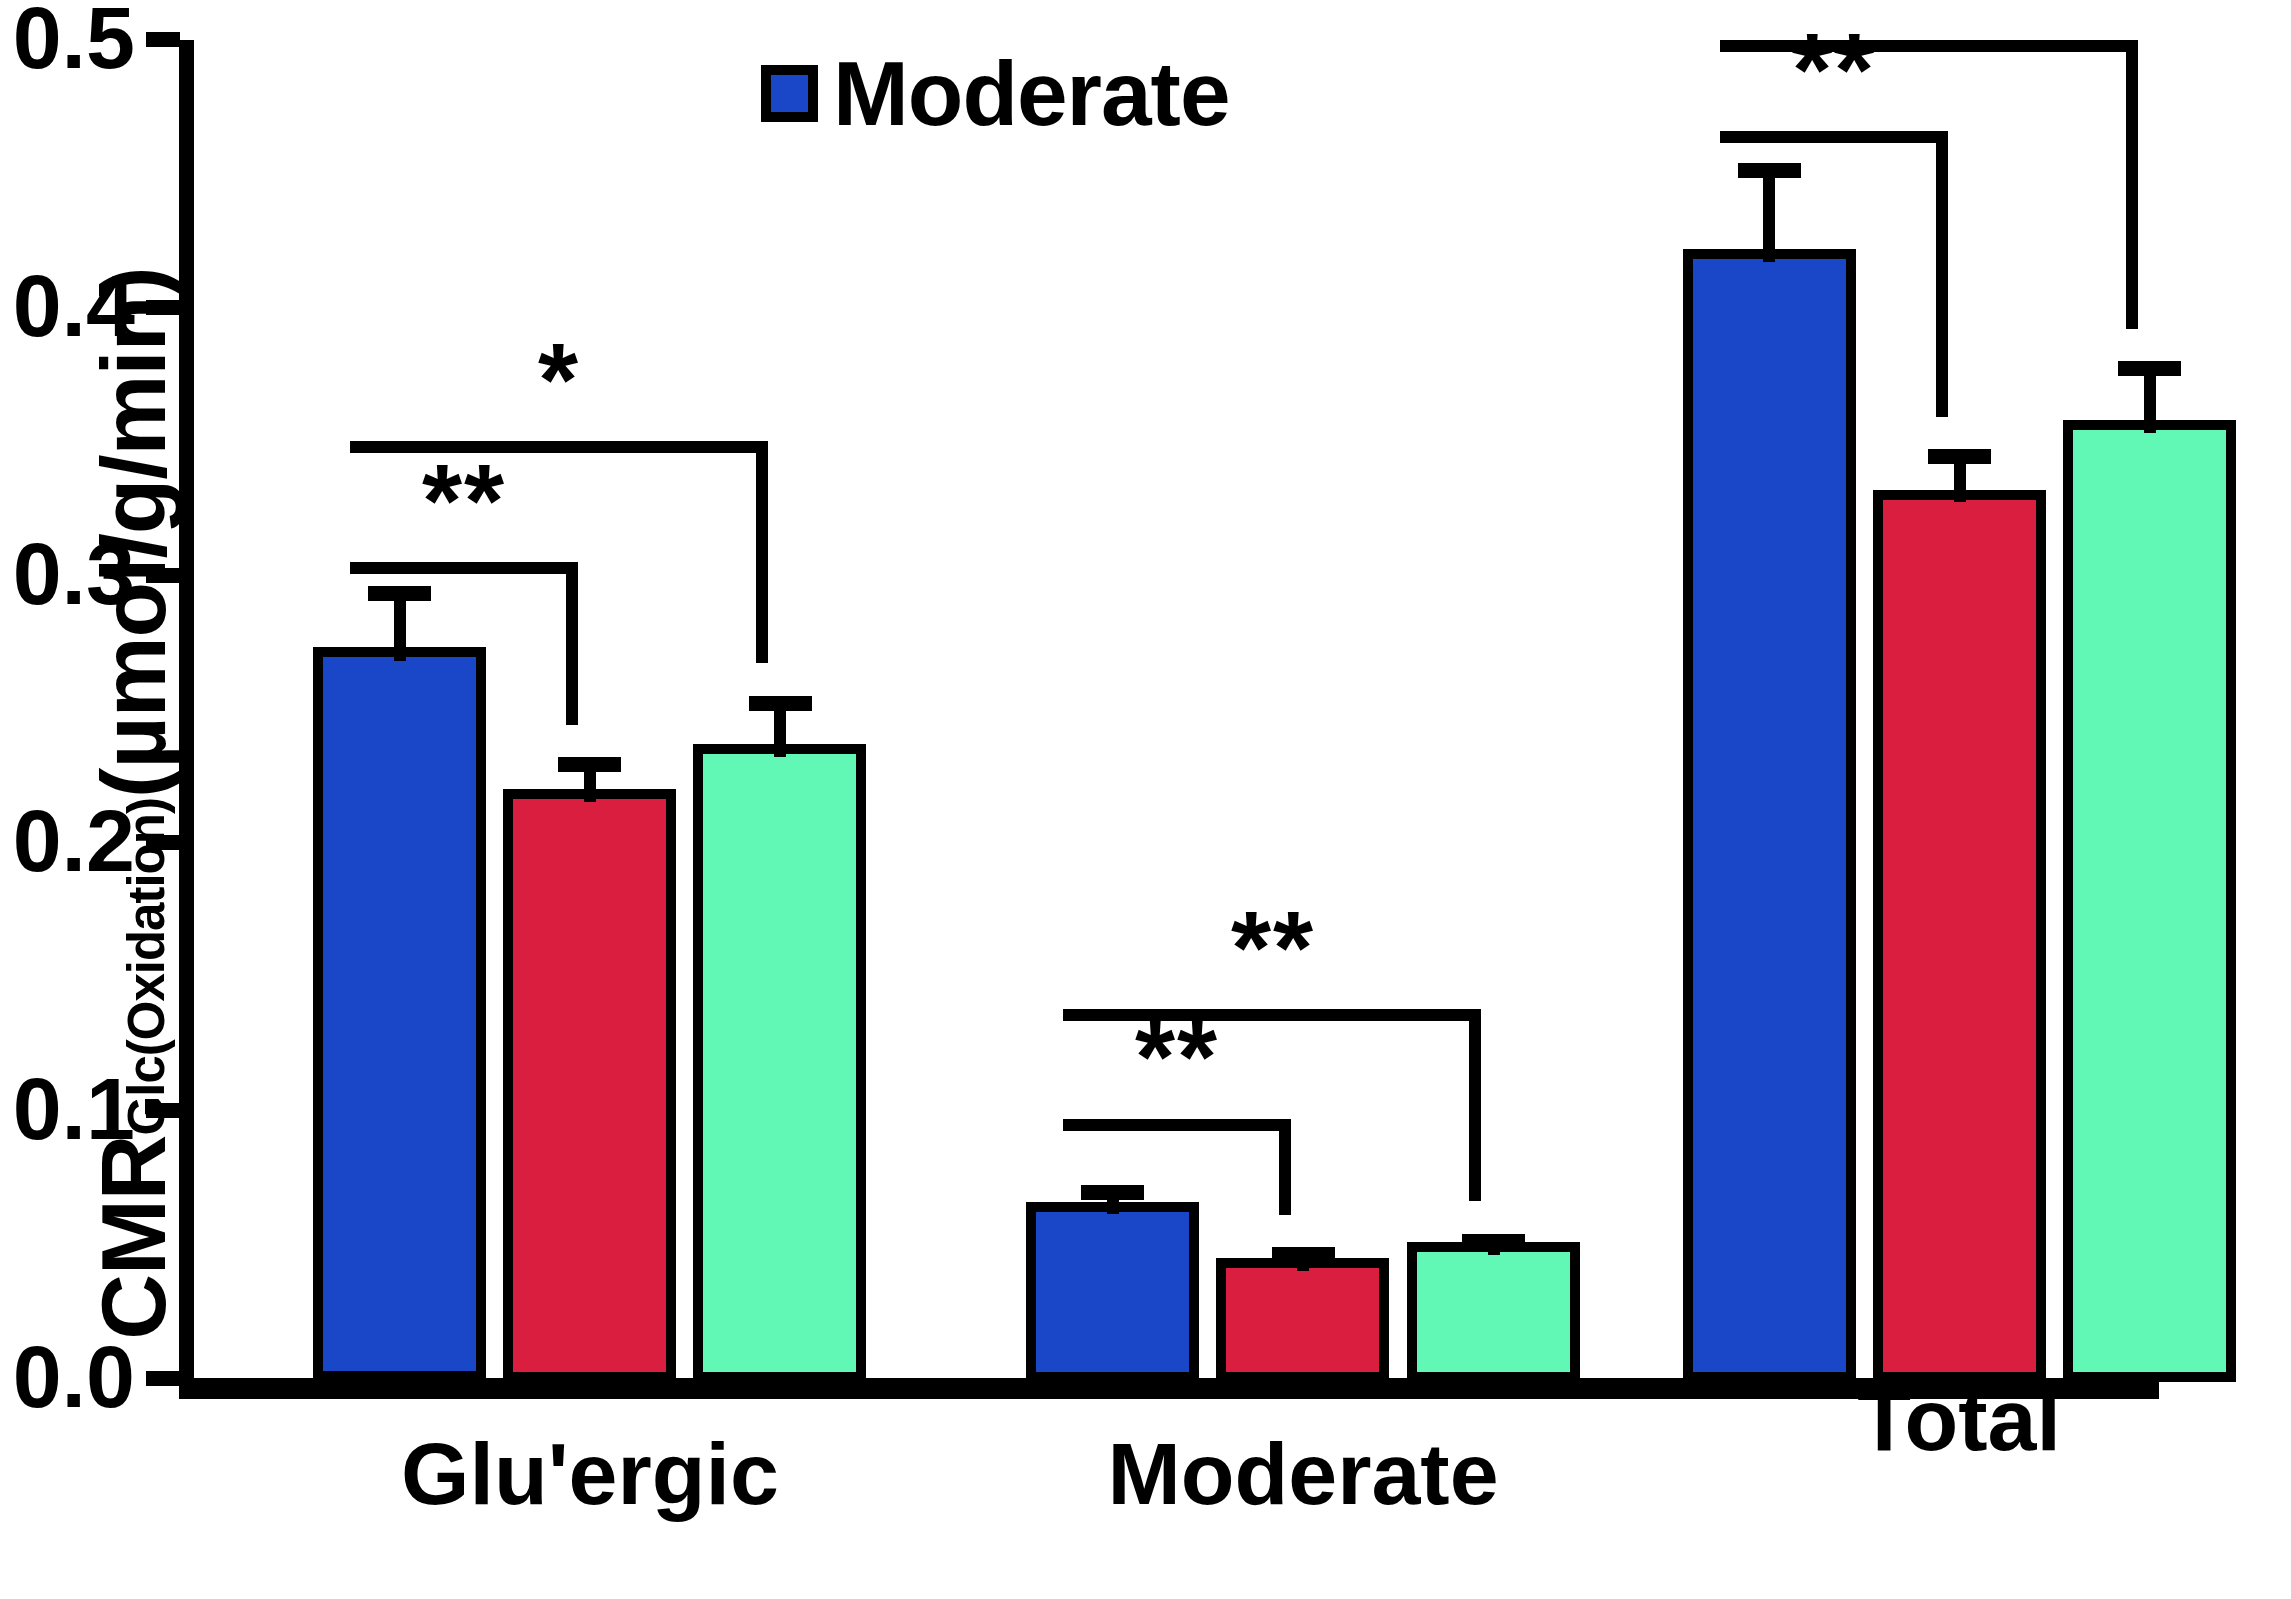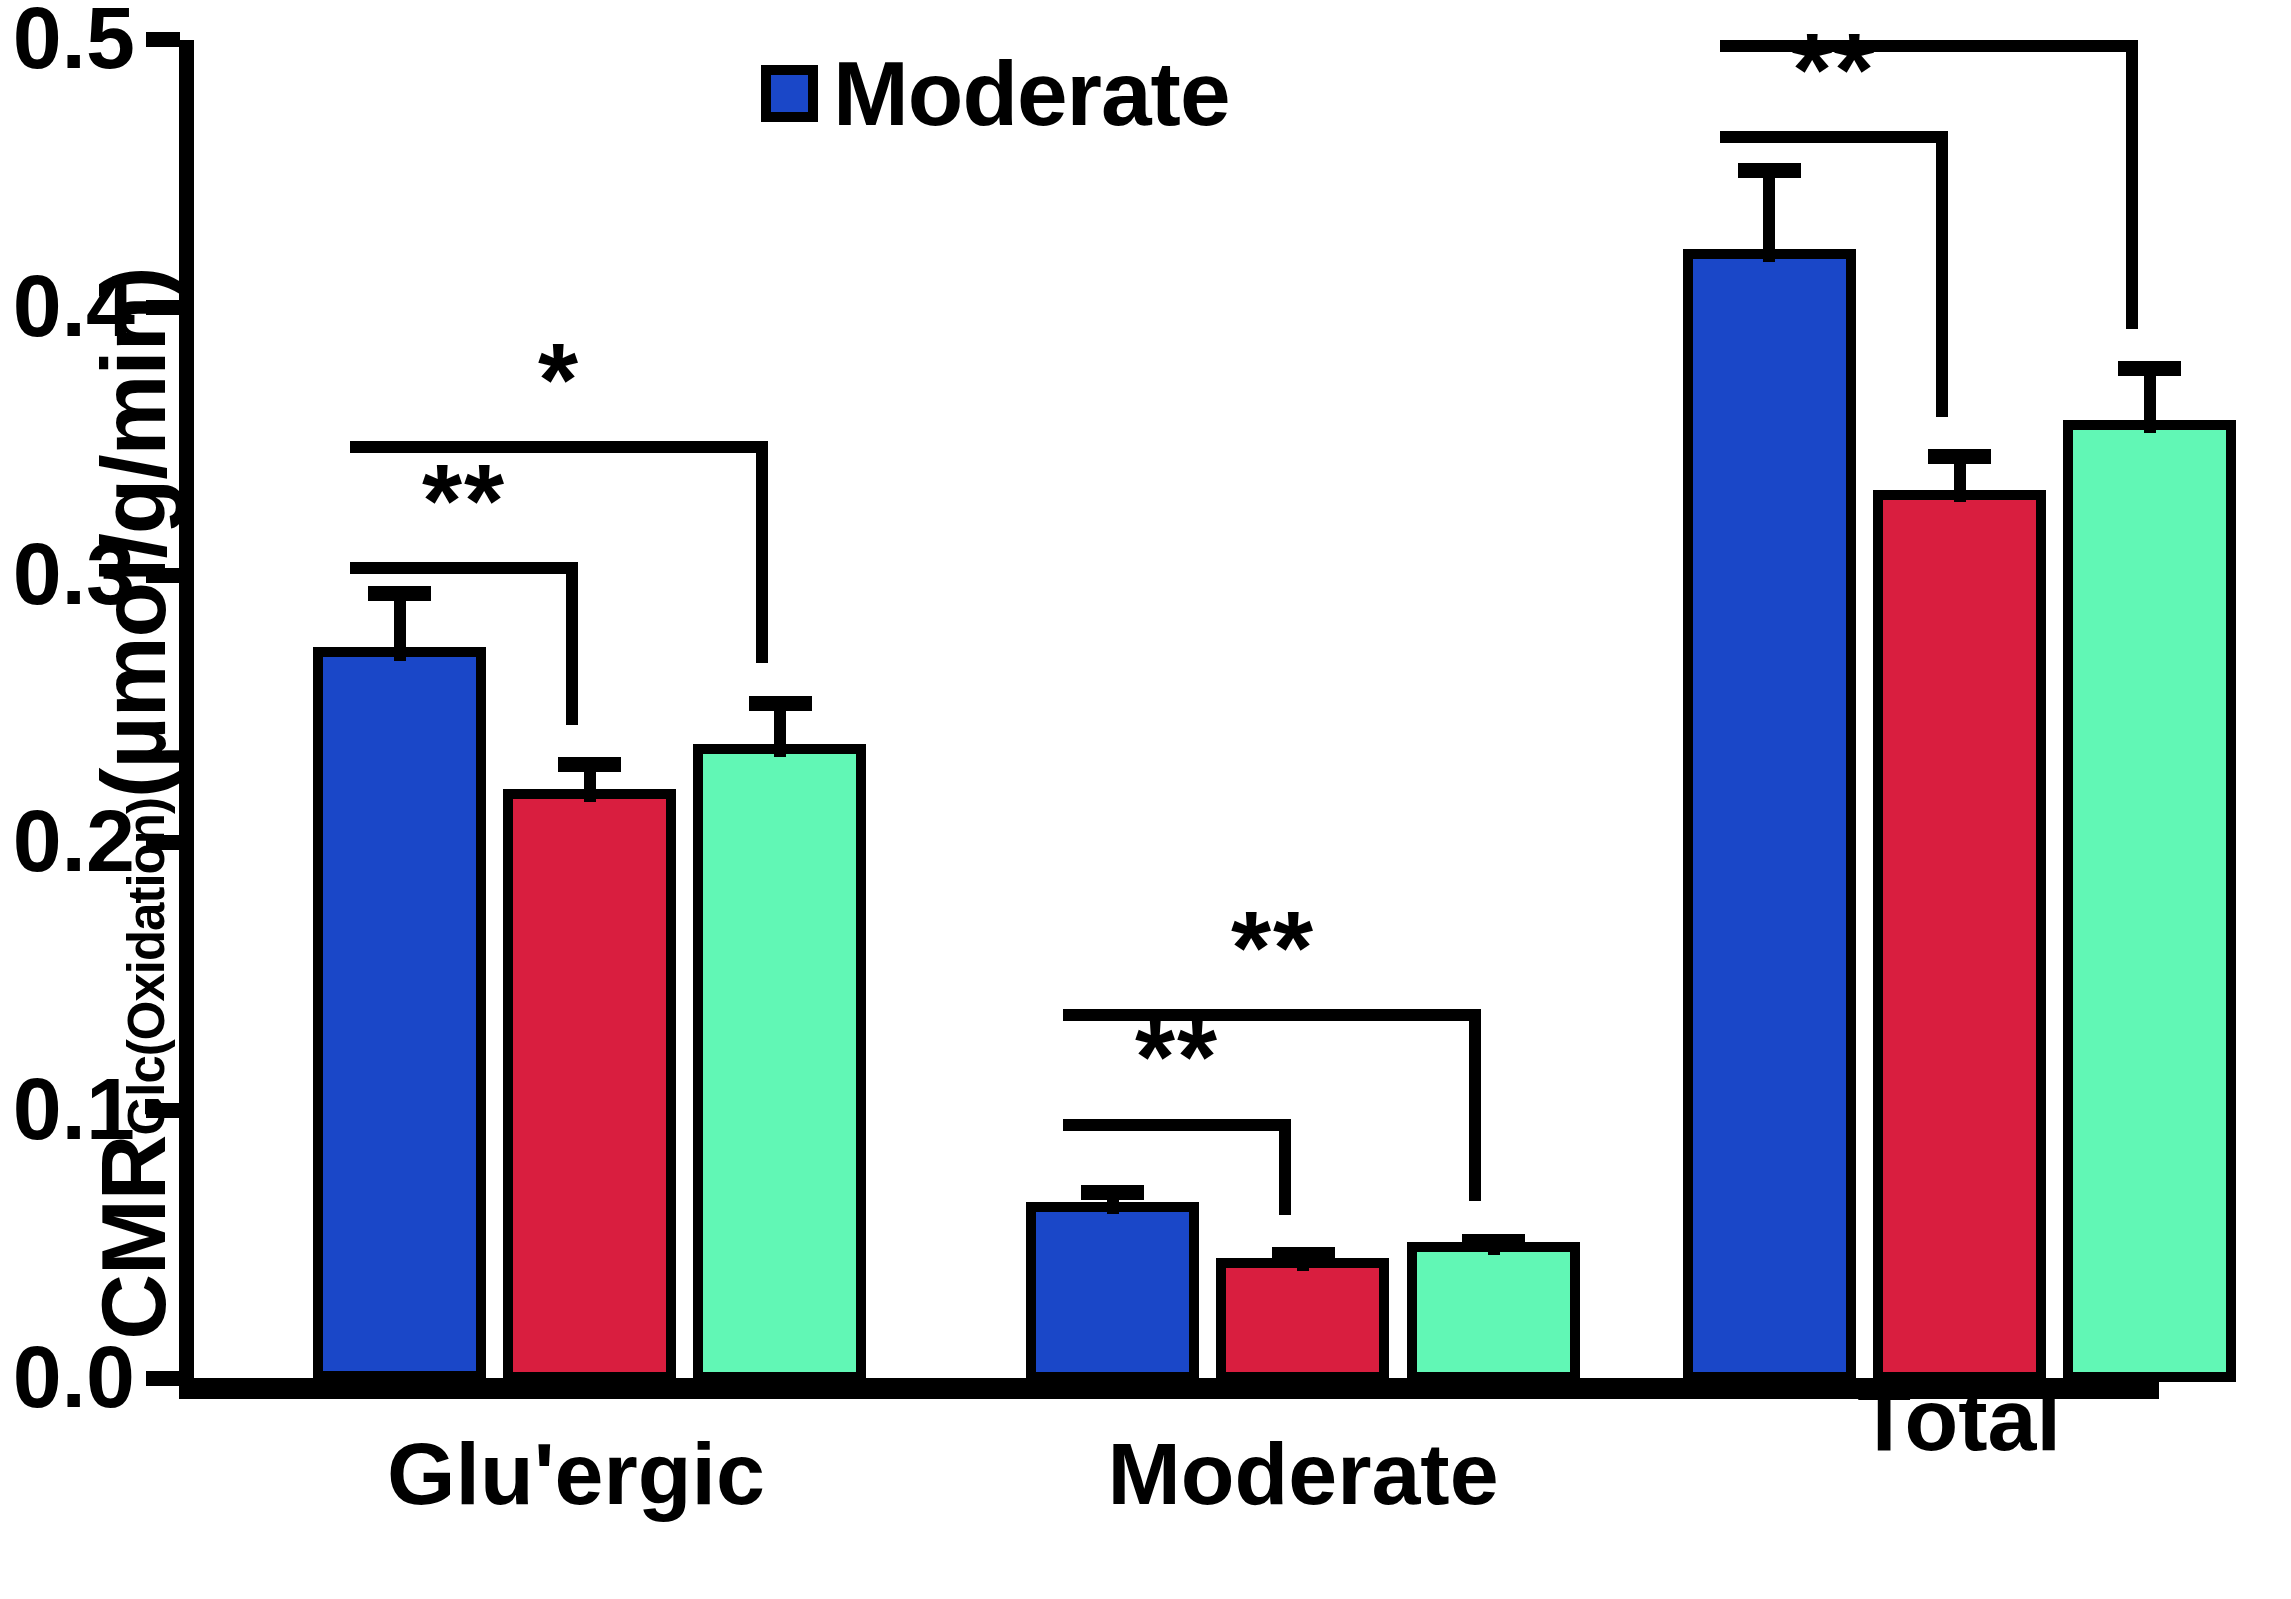--- a/index.html
+++ b/index.html
@@ -142,21 +142,21 @@
       <div class="sig-star" style="left: 1273px; top: 897px;">**</div>
       <div class="sig-h" style="left: 1720px; top: 131px; width: 228px;"></div>
       <div class="sig-v" style="left: 1936px; top: 131px; height: 286px;"></div>
       <div class="sig-star" style="left: 1834px; top: 18.7px;">**</div>
       <div class="sig-h" style="left: 1720px; top: 40px; width: 418px;"></div>
       <div class="sig-v" style="left: 2126px; top: 40px; height: 289px;"></div>
       <div class="sig-star" style="left: 1929px; top: -72px;">**</div>
     </div>
 
   <div id="xcats">
-      <div class="xcat" style="left: 576px; top: 1430px;">Glu'ergic</div>
+      <div class="xcat" style="left: 590px; top: 1430px;">Glu'ergic</div>
       <div class="xcat" style="left: 1303px; top: 1430px;">Moderate</div>
       <div class="xcat" style="left: 1959px; top: 1376px;">Total</div>
     </div>
 
   <div id="legend" style="left: 761px; top: 46px;">
       <div class="legend-row">
         <span class="legend-swatch" style="background: rgb(26, 71, 200);"></span>
         <span class="legend-text">Moderate</span>
       </div>
     </div>

